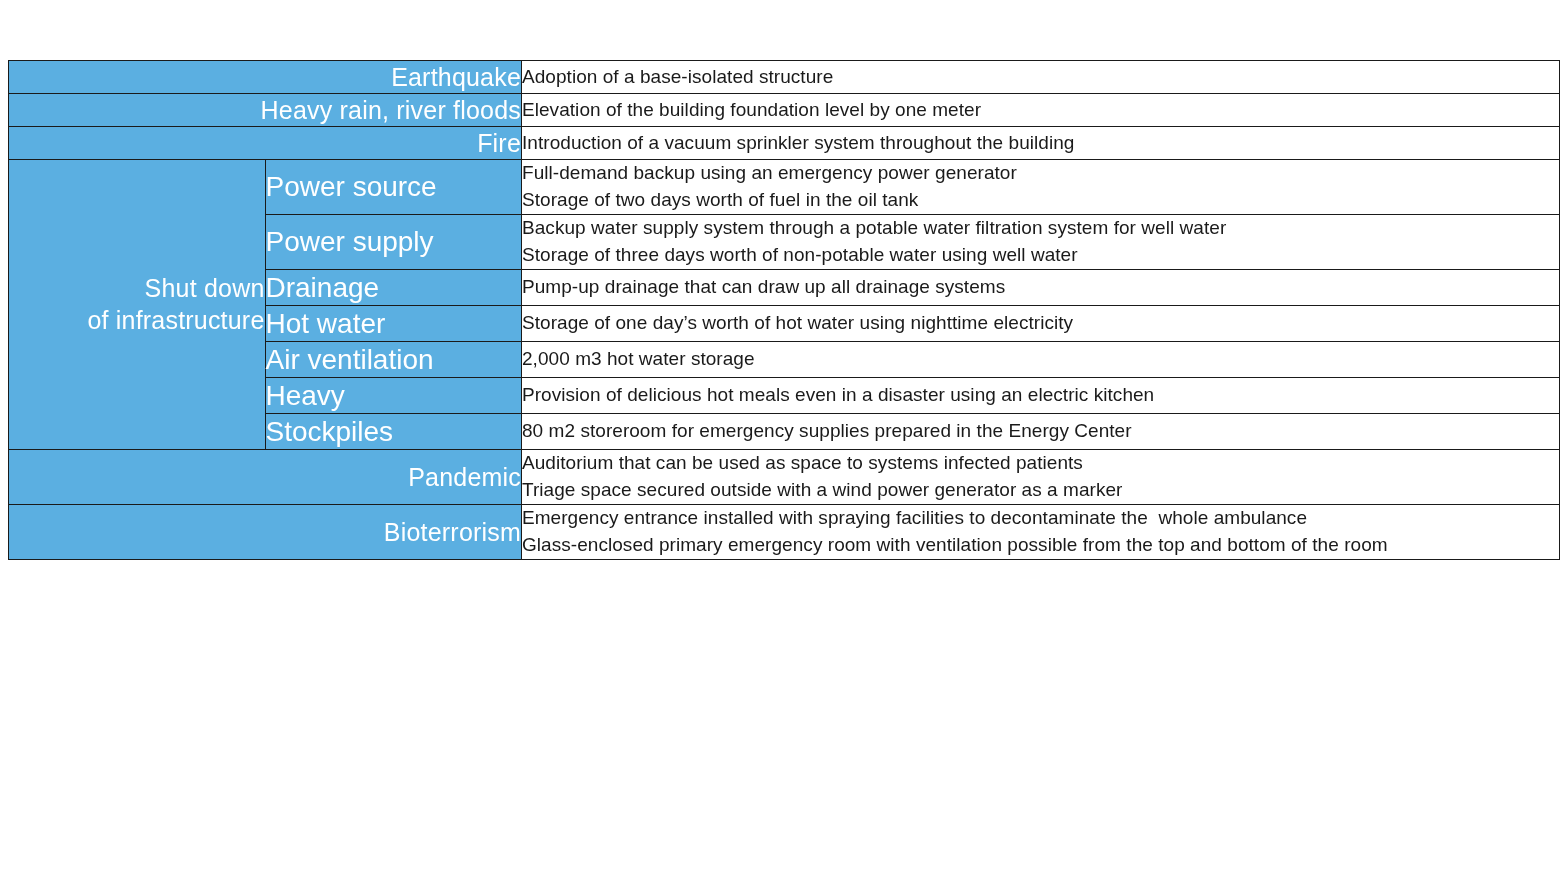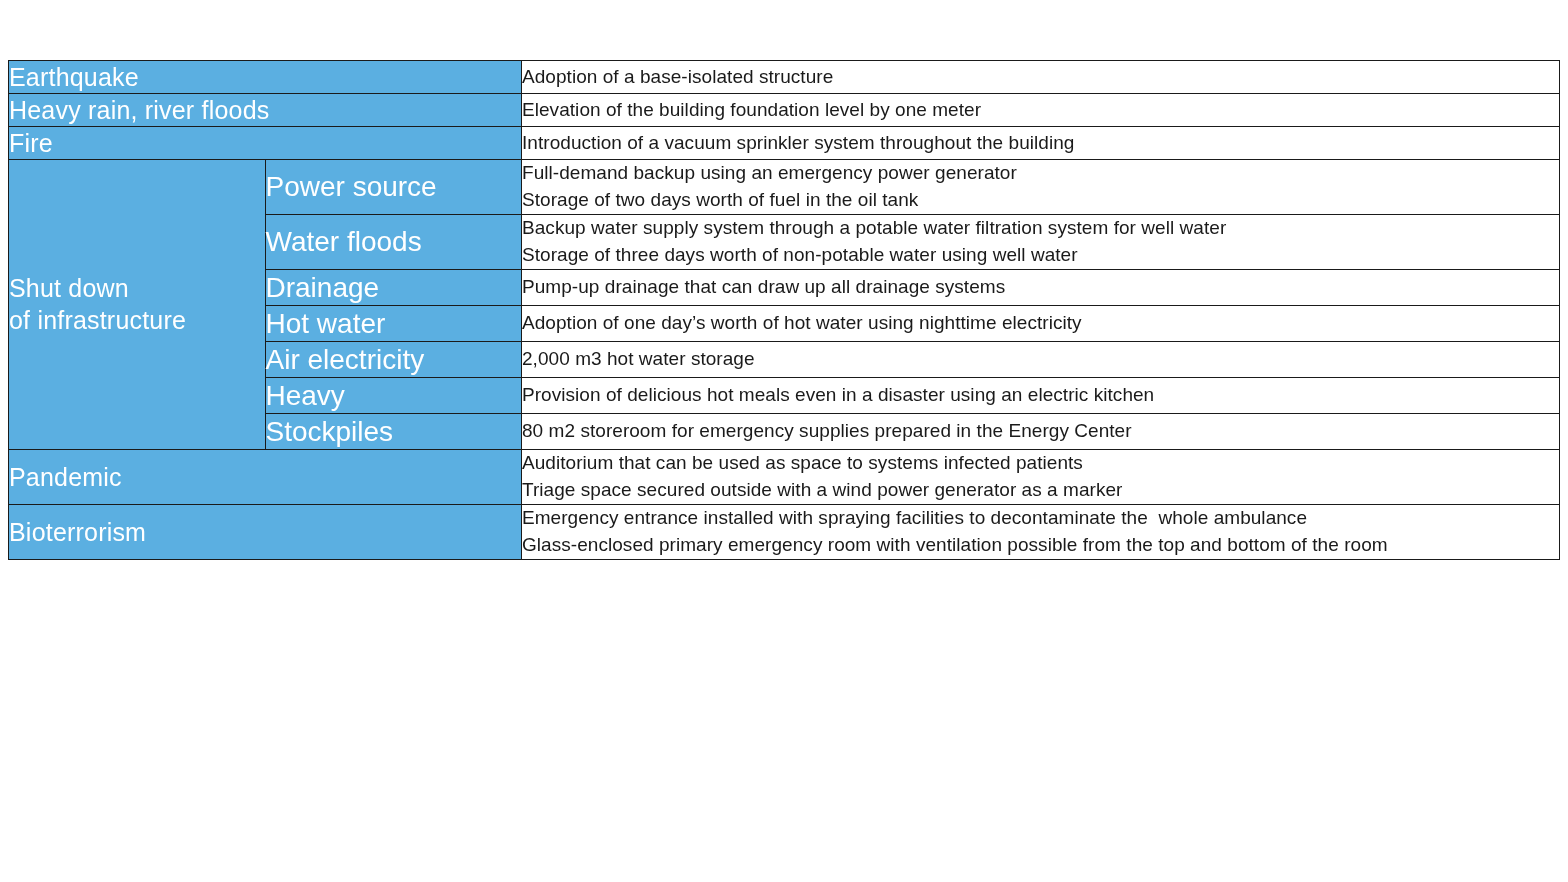--- a/index.html
+++ b/index.html
@@ -61,20 +61,21 @@
     padding: 8px 10px 8px 18px;
     line-height: 1.42;
     letter-spacing: 0.05px;
   }
   td.desc .line {
     display: block;
     white-space: pre;
   }
   .cat-line {
     display: block;
+    text-align: right;
   }
 </style>
 </head>
 <body>
 
 <div id="sheet">
   <table class="risk-table">
     <tbody>
 
       <tr>
@@ -112,46 +113,46 @@
         <td class="sub">
           <span>Power source</span>
         </td>
         <td class="desc">
           <span class="line">Full-demand backup using an emergency power generator</span>
           <span class="line">Storage of two days worth of fuel in the oil tank</span>
         </td>
       </tr>
       <tr>
         <td class="sub">
-          <span>Water floods</span>
+          <span>Power supply</span>
         </td>
         <td class="desc">
           <span class="line">Backup water supply system through a potable water filtration system for well water</span>
           <span class="line">Storage of three days worth of non-potable water using well water</span>
         </td>
       </tr>
       <tr>
         <td class="sub">
           <span>Drainage</span>
         </td>
         <td class="desc">
           <span class="line">Pump-up drainage that can draw up all drainage systems</span>
         </td>
       </tr>
       <tr>
         <td class="sub">
           <span>Hot water</span>
         </td>
         <td class="desc">
-          <span class="line">Adoption of one day’s worth of hot water using nighttime electricity</span>
+          <span class="line">Storage of one day’s worth of hot water using nighttime electricity</span>
         </td>
       </tr>
       <tr>
         <td class="sub">
-          <span>Air electricity</span>
+          <span>Air ventilation</span>
         </td>
         <td class="desc">
           <span class="line">2,000 m3 hot water storage</span>
         </td>
       </tr>
       <tr>
         <td class="sub">
           <span>Heavy</span>
         </td>
         <td class="desc">

